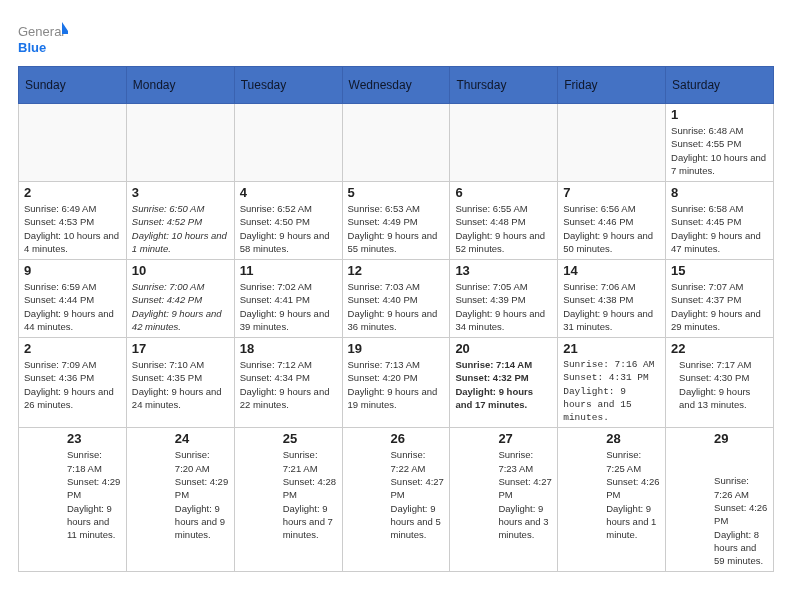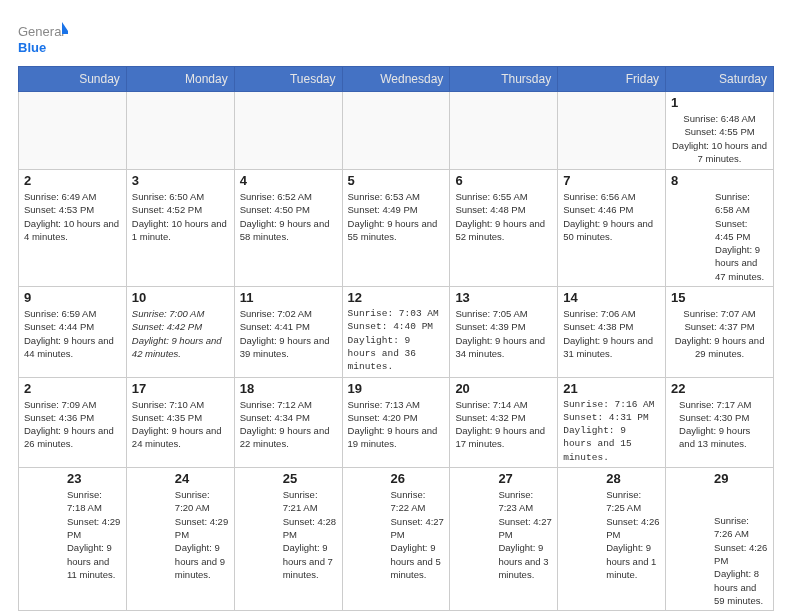--- a/index.html
+++ b/index.html
@@ -38,23 +38,23 @@
       font-size: 14px;
       color: #555;
     }
     .calendar-table {
       width: 100%;
       border-collapse: collapse;
       font-size: 11px;
     }
     .calendar-table th {
       background: #4472C4;
-      color: #e5e5e5;
-      text-align: right;
-      padding: 5px 6px;
+      color: #0f172a;
+      text-align: left;
+      padding: 11px 6px;
       font-size: 12px;
       font-weight: normal;
       border: 1px solid #3a62b0;
     }
     .calendar-table td {
       border: 1px solid #ccc;
       vertical-align: top;
       padding: 3px 5px;
       width: calc(100%/7);
       height: 78px;
@@ -111,35 +111,35 @@
     <tbody id="calendar-body">
     <tr>
           <td class="empty-cell"></td>
           <td class="empty-cell"></td>
           <td class="empty-cell"></td>
           <td class="empty-cell"></td>
           <td class="empty-cell"></td>
           <td class="empty-cell"></td>
           <td>
             <div class="day-number">1</div>
-            <div class="day-info" style="white-space: pre-line; text-align: center;">Sunrise: 6:48 AM
+            <div class="day-info" style="white-space: pre-line;">Sunrise: 6:48 AM
 Sunset: 4:55 PM
 Daylight: 10 hours and 7 minutes.</div>
           </td>
         </tr>
         <tr>
           <td>
             <div class="day-number">2</div>
             <div class="day-info" style="white-space: pre-line;">Sunrise: 6:49 AM
 Sunset: 4:53 PM
 Daylight: 10 hours and 4 minutes.</div>
           </td>
           <td>
             <div class="day-number">3</div>
-            <div class="day-info" style="white-space: pre-line;">Sunrise: 6:50 AM
+            <div class="day-info" style="white-space: pre-line; font-style: italic;">Sunrise: 6:50 AM
 Sunset: 4:52 PM
 Daylight: 10 hours and 1 minute.</div>
           </td>
           <td>
             <div class="day-number">4</div>
             <div class="day-info" style="white-space: pre-line;">Sunrise: 6:52 AM
 Sunset: 4:50 PM
 Daylight: 9 hours and 58 minutes.</div>
           </td>
           <td>
@@ -155,21 +155,21 @@
 Daylight: 9 hours and 52 minutes.</div>
           </td>
           <td>
             <div class="day-number">7</div>
             <div class="day-info" style="white-space: pre-line;">Sunrise: 6:56 AM
 Sunset: 4:46 PM
 Daylight: 9 hours and 50 minutes.</div>
           </td>
           <td>
             <div class="day-number">8</div>
-            <div class="day-info" style="white-space: pre-line; margin-left: 44px;">Sunrise: 6:58 AM
+            <div class="day-info" style="white-space: pre-line;">Sunrise: 6:58 AM
 Sunset: 4:45 PM
 Daylight: 9 hours and 47 minutes.</div>
           </td>
         </tr>
         <tr>
           <td>
             <div class="day-number">9</div>
             <div class="day-info" style="white-space: pre-line;">Sunrise: 6:59 AM
 Sunset: 4:44 PM
 Daylight: 9 hours and 44 minutes.</div>
@@ -181,39 +181,39 @@
 Daylight: 9 hours and 42 minutes.</div>
           </td>
           <td>
             <div class="day-number">11</div>
             <div class="day-info" style="white-space: pre-line;">Sunrise: 7:02 AM
 Sunset: 4:41 PM
 Daylight: 9 hours and 39 minutes.</div>
           </td>
           <td>
             <div class="day-number">12</div>
-            <div class="day-info" style="white-space: pre-line; font-family: Liberation Mono, monospace;">Sunrise: 7:03 AM
+            <div class="day-info" style="white-space: pre-line;">Sunrise: 7:03 AM
 Sunset: 4:40 PM
 Daylight: 9 hours and 36 minutes.</div>
           </td>
           <td>
             <div class="day-number">13</div>
             <div class="day-info" style="white-space: pre-line;">Sunrise: 7:05 AM
 Sunset: 4:39 PM
 Daylight: 9 hours and 34 minutes.</div>
           </td>
           <td>
             <div class="day-number">14</div>
             <div class="day-info" style="white-space: pre-line;">Sunrise: 7:06 AM
 Sunset: 4:38 PM
 Daylight: 9 hours and 31 minutes.</div>
           </td>
           <td>
             <div class="day-number">15</div>
-            <div class="day-info" style="white-space: pre-line; text-align: center;">Sunrise: 7:07 AM
+            <div class="day-info" style="white-space: pre-line;">Sunrise: 7:07 AM
 Sunset: 4:37 PM
 Daylight: 9 hours and 29 minutes.</div>
           </td>
         </tr>
         <tr>
           <td>
             <div class="day-number">2</div>
             <div class="day-info" style="white-space: pre-line;">Sunrise: 7:09 AM
 Sunset: 4:36 PM
 Daylight: 9 hours and 26 minutes.</div>
@@ -231,21 +231,21 @@
 Daylight: 9 hours and 22 minutes.</div>
           </td>
           <td>
             <div class="day-number">19</div>
             <div class="day-info" style="white-space: pre-line;">Sunrise: 7:13 AM
 Sunset: 4:20 PM
 Daylight: 9 hours and 19 minutes.</div>
           </td>
           <td>
             <div class="day-number">20</div>
-            <div class="day-info" style="white-space: pre-line;">Sunrise: 7:14 AM
+            <div class="day-info" style="white-space: pre-line; font-weight: bold;">Sunrise: 7:14 AM
 Sunset: 4:32 PM
 Daylight: 9 hours and 17 minutes.</div>
           </td>
           <td>
             <div class="day-number">21</div>
             <div class="day-info" style="white-space: pre-line; font-family: Liberation Mono, monospace;">Sunrise: 7:16 AM
 Sunset: 4:31 PM
 Daylight: 9 hours and 15 minutes.</div>
           </td>
           <td>

